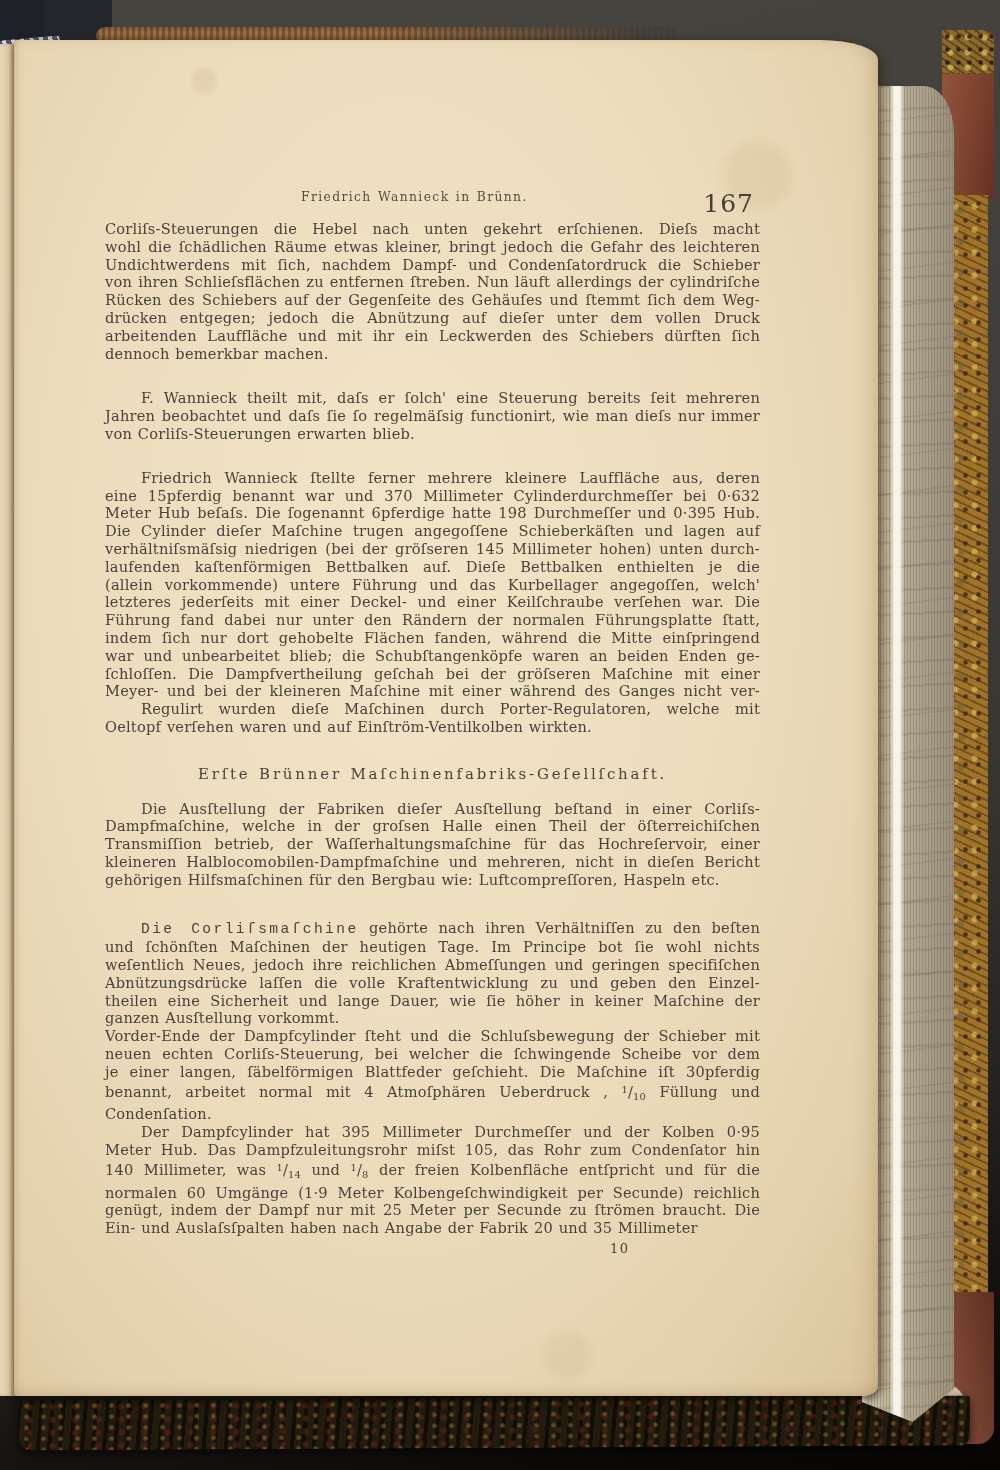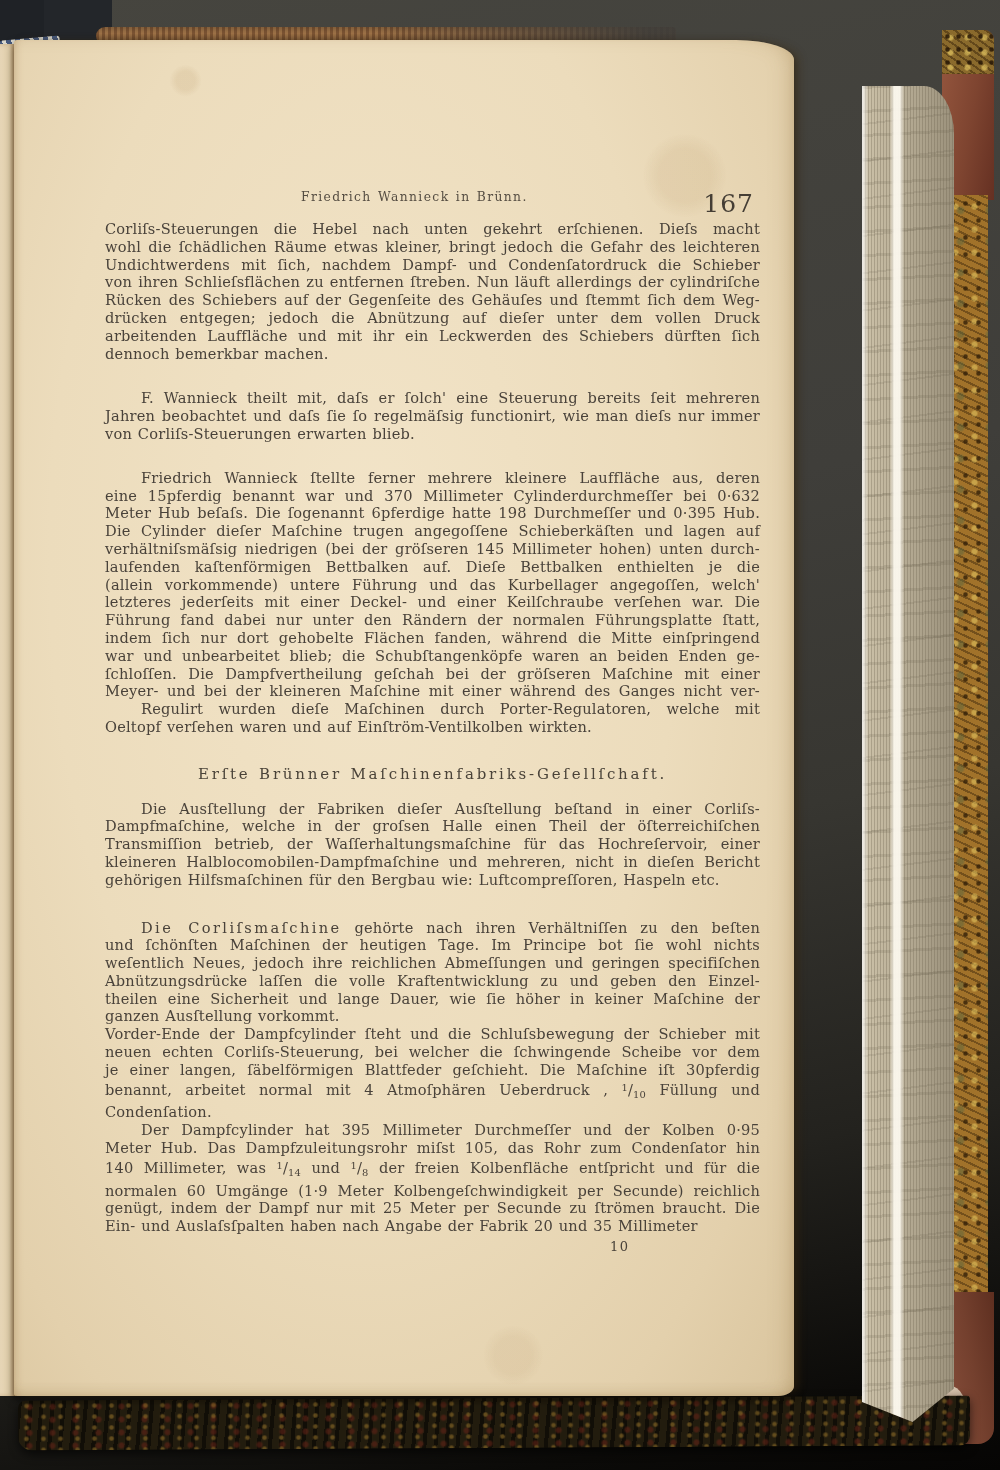--- a/index.html
+++ b/index.html
@@ -66,21 +66,21 @@
     transform:skewY(-.3deg);
     background-color:#221c0e;
     background-image:
       radial-gradient(circle, rgba(152,116,42,.55) 1.5px, transparent 3px),
       radial-gradient(circle, rgba(96,34,22,.6) 2px, transparent 4px),
       repeating-linear-gradient(95deg, rgba(0,0,0,.5) 0 4px, transparent 4px 11px);
     background-size:17px 11px,23px 13px,auto;
     box-shadow:0 4px 10px rgba(0,0,0,.6);}
 
   
-  .book-page{position:absolute;left:14px;top:40px;width:780px;height:1356px;z-index:5;
+  .book-page{position:absolute;left:14px;top:40px;width:864px;height:1356px;z-index:5;
     border-radius:3px 58px 16px 3px / 3px 20px 10px 3px;
     background:radial-gradient(ellipse at 45% 38%, #f2e4c8 0%, #ecdcbc 52%, #e3d0ac 82%, #d9c49d 100%);
     box-shadow:6px 0 10px -2px rgba(70,50,20,.45), 0 4px 9px rgba(0,0,0,.5), inset -14px 0 22px -12px rgba(145,112,60,.38), inset 0 -8px 14px -8px rgba(150,120,70,.3), inset 6px 0 10px -6px rgba(140,100,50,.35);}
   .book-page::before{content:"";position:absolute;inset:0;border-radius:inherit;pointer-events:none;
     background:
       radial-gradient(circle at 86% 10%, rgba(165,125,70,.10) 0 26px, transparent 42px),
       radial-gradient(circle at 22% 3%, rgba(165,125,70,.12) 0 9px, transparent 16px),
       radial-gradient(circle at 64% 97%, rgba(160,120,70,.08) 0 18px, transparent 30px);}
 
   .content{position:absolute;left:91px;top:0;width:655px;color:#49423a;
@@ -94,21 +94,21 @@
   .blk{margin:0;}
   .paragraph .line{text-align:justify;text-align-last:justify;}
   .paragraph .line.last{text-align:left;text-align-last:left;}
   .paragraph.indent .line.first{text-indent:36px;}
   .heading{text-align:center;font-size:15px;letter-spacing:2.8px;color:#4a4339;white-space:nowrap;}
   #blocks > .blk:nth-child(1){margin-top:12px;}
   #blocks > .blk:nth-child(2){margin-top:27px;}
   #blocks > .blk:nth-child(3){margin-top:26px;}
   #blocks > .blk:nth-child(5){margin-top:30px;margin-bottom:16px;}
   #blocks > .blk:nth-child(7){margin-top:30px;}
-  .spaced{letter-spacing:2.4px;}
+  .spaced{letter-spacing:2.4px;font-family:Liberation Mono, monospace;}
   .sup{vertical-align:4px;font-size:68%;}
   .sub{vertical-align:-3px;font-size:68%;}
   .footer-sig{margin-top:3px;margin-left:505px;font-size:13px;letter-spacing:1.5px;color:#4a433a;}
 </style>
 </head>
 <body>
 
 <div class="stage">
   <div class="corner-tl"></div>
   <div class="corner-tl2"></div>

